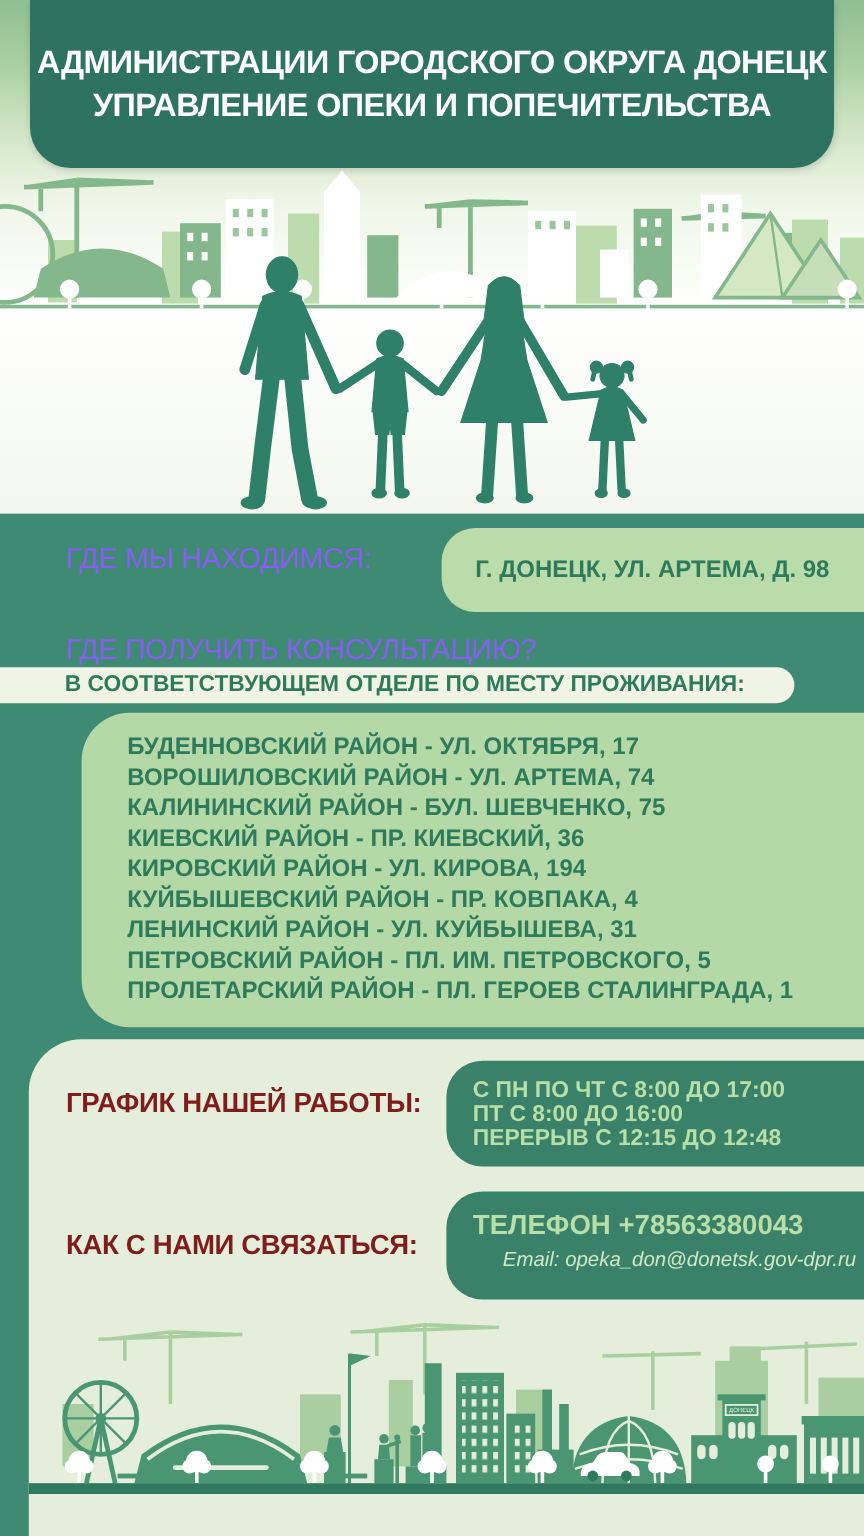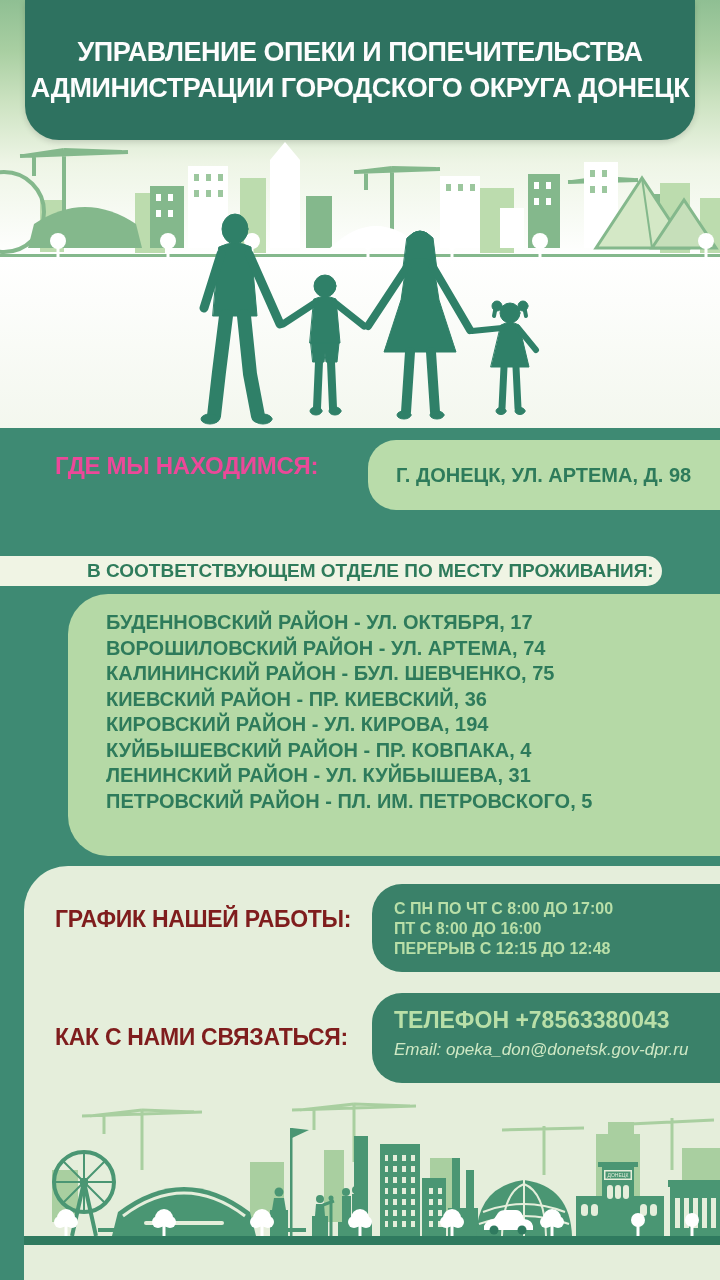--- a/index.html
+++ b/index.html
@@ -16,61 +16,61 @@
     align-items:center;gap:4px;box-shadow:0 2px 6px rgba(0,0,0,0.15);}
   .header-title{color:#fdfdfd;font-weight:bold;font-size:27px;letter-spacing:-0.5px;
     white-space:nowrap;line-height:32px;}
 
   .skyline-top{top:138px;left:0;width:720px;height:130px;}
   .family{top:212px;left:140px;width:450px;height:220px;}
 
   
   .teal-zone{top:428px;left:0;width:720px;height:852px;background:#3e8a73;}
 
-  .white-label{color:#ec4899;font-weight:bold;letter-spacing:-0.3px;white-space:nowrap;}
+  .white-label{color:#8b5cf6;font-weight:normal;letter-spacing:-0.3px;white-space:nowrap;}
   .dark-label{color:#7f1d1d;font-weight:bold;letter-spacing:-0.3px;white-space:nowrap;}
 
   .loc-label{top:452px;left:55px;font-size:24px;}
   .address-box{top:440px;left:368px;width:352px;height:70px;background:#b9dcaa;
     border-radius:28px 0 0 28px;display:flex;align-items:center;text-align:right;}
   .address-text{color:#2e7b5b;font-weight:bold;font-size:20px;padding-left:28px;white-space:nowrap;}
 
   .consult-label{top:528px;left:55px;font-size:24px;}
   .consult-pill{top:556px;left:0;width:662px;height:30px;background:#f0f4e4;
     border-radius:0 16px 16px 0;display:flex;align-items:center;}
-  .consult-pill-text{color:#2e7b5b;font-weight:bold;font-size:19px;padding-left:87px;white-space:nowrap;text-align:right;}
+  .consult-pill-text{color:#2e7b5b;font-weight:bold;font-size:19px;padding-left:54px;white-space:nowrap;text-align:right;}
 
   .district-box{top:594px;left:68px;width:652px;height:262px;background:#b5d9a6;
     border-radius:40px 0 0 40px;padding:16px 0 0 38px;box-sizing:border-box;}
   .district-line{color:#2e7b5b;font-weight:bold;font-size:20px;line-height:25.5px;white-space:nowrap;}
 
   
   .bottom-card{top:866px;left:24px;width:696px;height:414px;background:#e5eedb;
     border-radius:44px 0 0 0;overflow:hidden;}
   .sched-label{top:40px;left:31px;font-size:23px;}
   .dark-box{background:#3a8169;border-radius:30px 0 0 30px;box-sizing:border-box;}
   .sched-box{top:18px;left:348px;width:348px;height:88px;padding:15px 0 0 22px;}
-  .sched-line{color:#b9dfa8;font-weight:bold;font-size:16px;line-height:20px;white-space:nowrap;}
+  .sched-line{color:#b9dfa8;font-weight:bold;font-size:19px;line-height:20px;white-space:nowrap;}
   .contact-label{top:158px;left:31px;font-size:23px;}
   .contact-box{top:127px;left:348px;width:348px;height:90px;padding:14px 0 0 22px;}
   .contact-phone{color:#b9dfa8;font-weight:bold;font-size:23px;white-space:nowrap;}
-  .contact-email{color:#cfe8c4;font-style:italic;font-size:17px;margin-top:6px;white-space:nowrap;}
+  .contact-email{color:#cfe8c4;font-style:italic;font-size:17px;margin-top:6px;white-space:nowrap;margin-left:25px;}
 
   .cityscape{position:absolute;left:0;bottom:28px;width:696px;height:152px;}
 </style>
 </head>
 <body>
 
 <div class="poster">
 
   <div class="abs top-zone"></div>
 
   <div class="abs header-card">
+    <div class="header-title">АДМИНИСТРАЦИИ ГОРОДСКОГО ОКРУГА ДОНЕЦК</div>
     <div class="header-title">УПРАВЛЕНИЕ ОПЕКИ  И ПОПЕЧИТЕЛЬСТВА</div>
-    <div class="header-title">АДМИНИСТРАЦИИ ГОРОДСКОГО ОКРУГА ДОНЕЦК</div>
   </div>
 
   <svg class="abs skyline-top" viewBox="0 0 720 130">
     <g fill="#bcdcae">
       <rect x="135" y="55" width="30" height="60"></rect>
         <rect x="240" y="40" width="26" height="75"></rect>
       <rect x="480" y="50" width="34" height="65"></rect>
         <rect x="660" y="45" width="30" height="70"></rect>
       <rect x="700" y="60" width="20" height="55"></rect>
         <rect x="40" y="62" width="24" height="52"></rect>
@@ -201,33 +201,35 @@
     </g>
   </svg>
 
   <div class="abs teal-zone"></div>
 
   <div class="abs white-label loc-label">ГДЕ МЫ НАХОДИМСЯ:</div>
   <div class="abs address-box">
     <span class="address-text">Г. ДОНЕЦК, УЛ. АРТЕМА, Д. 98</span>
   </div>
 
+  <div class="abs white-label consult-label">ГДЕ ПОЛУЧИТЬ КОНСУЛЬТАЦИЮ?</div>
   <div class="abs consult-pill">
     <span class="consult-pill-text">В СООТВЕТСТВУЮЩЕМ ОТДЕЛЕ ПО МЕСТУ ПРОЖИВАНИЯ:</span>
   </div>
 
   <div class="abs district-box">
     <div class="district-line">БУДЕННОВСКИЙ РАЙОН - УЛ. ОКТЯБРЯ, 17</div>
     <div class="district-line">ВОРОШИЛОВСКИЙ РАЙОН - УЛ. АРТЕМА, 74</div>
     <div class="district-line">КАЛИНИНСКИЙ РАЙОН - БУЛ. ШЕВЧЕНКО, 75</div>
     <div class="district-line">КИЕВСКИЙ РАЙОН - ПР. КИЕВСКИЙ, 36</div>
     <div class="district-line">КИРОВСКИЙ РАЙОН - УЛ. КИРОВА, 194</div>
     <div class="district-line">КУЙБЫШЕВСКИЙ РАЙОН - ПР. КОВПАКА, 4</div>
     <div class="district-line">ЛЕНИНСКИЙ РАЙОН - УЛ. КУЙБЫШЕВА, 31</div>
     <div class="district-line">ПЕТРОВСКИЙ РАЙОН - ПЛ. ИМ. ПЕТРОВСКОГО, 5</div>
+    <div class="district-line">ПРОЛЕТАРСКИЙ РАЙОН - ПЛ. ГЕРОЕВ СТАЛИНГРАДА, 1</div>
   </div>
 
   <div class="abs bottom-card">
 
     <div class="abs dark-label sched-label">ГРАФИК НАШЕЙ РАБОТЫ:</div>
     <div class="abs dark-box sched-box">
       <div class="sched-line">С ПН ПО ЧТ С 8:00 ДО 17:00</div>
       <div class="sched-line">ПТ С 8:00 ДО 16:00</div>
       <div class="sched-line">ПЕРЕРЫВ С 12:15 ДО 12:48</div>
     </div>

